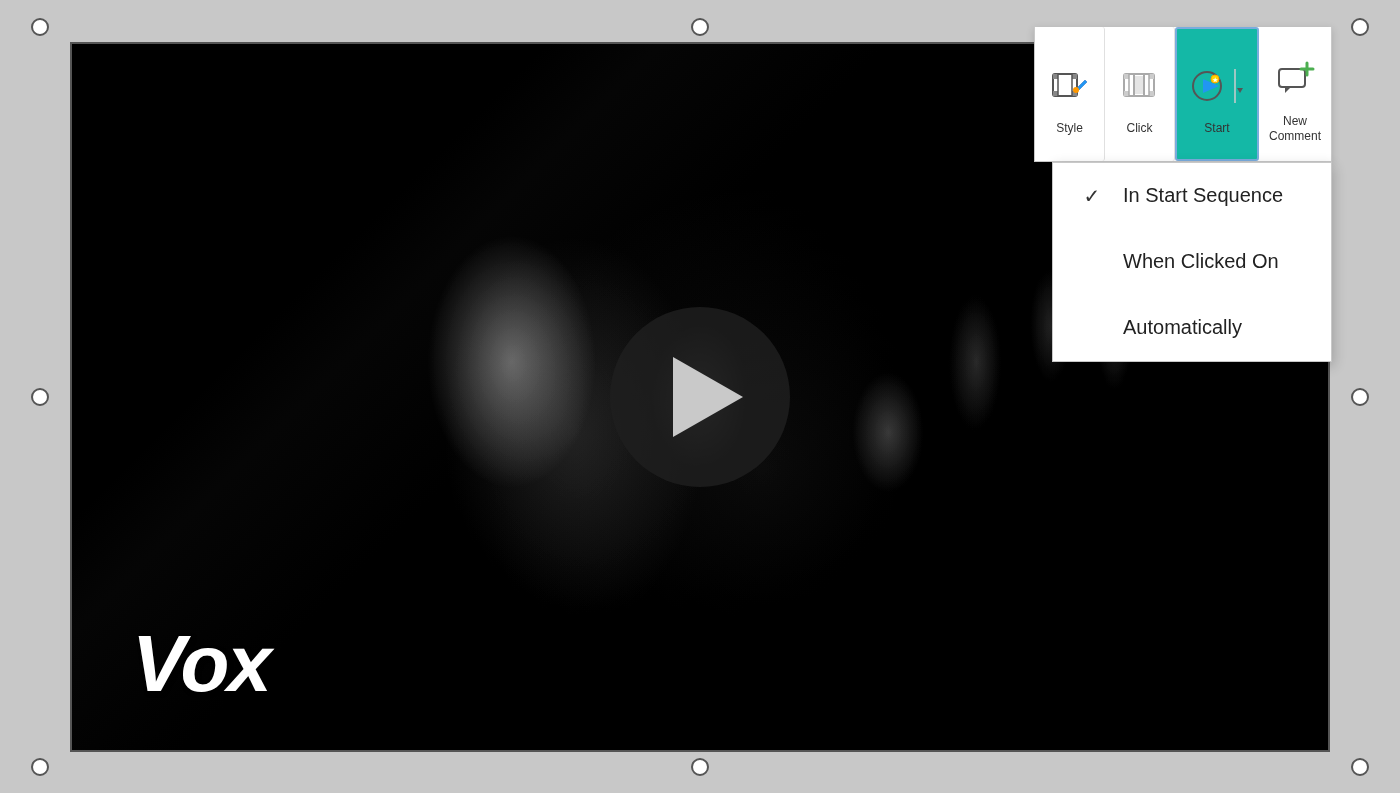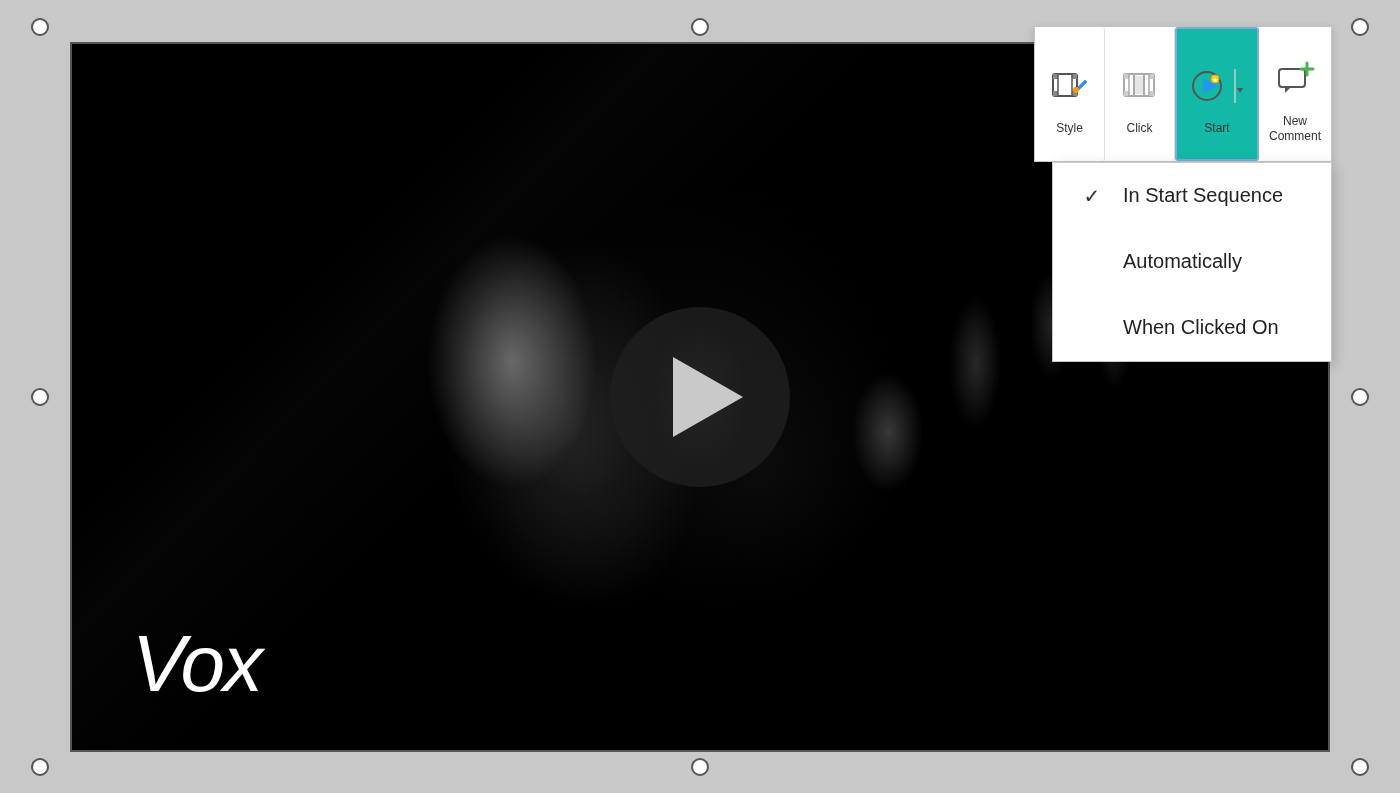--- a/index.html
+++ b/index.html
@@ -49,21 +49,21 @@
         linear-gradient(135deg, #000 0%, #1a1a1a 30%, #0d0d0d 60%, #000 100%);
       filter: contrast(1.2) brightness(0.9);
     }
 
     
     .vox-text {
       position: absolute;
       bottom: 40px;
       left: 60px;
       font-size: 80px;
-      font-weight: 400;
+      font-weight: 700;
       color: white;
       font-style: italic;
       letter-spacing: -2px;
       text-shadow: 2px 2px 4px rgba(0,0,0,0.5);
     }
 
     
     .play-button {
       position: absolute;
       top: 50%;
@@ -317,23 +317,23 @@
 
   <div class="dropdown-menu">
 
     <div class="dropdown-item">
       <div class="check-mark">✓</div>
       <span class="dropdown-item-label">In Start Sequence</span>
     </div>
 
     <div class="dropdown-item">
       <div class="check-mark" style="visibility:hidden;">✓</div>
-      <span class="dropdown-item-label">Automatically</span>
+      <span class="dropdown-item-label">When Clicked On</span>
     </div>
 
     <div class="dropdown-item">
       <div class="check-mark" style="visibility:hidden;">✓</div>
-      <span class="dropdown-item-label">When Clicked On</span>
+      <span class="dropdown-item-label">Automatically</span>
     </div>
 
   </div>
 
 </div>
 
 </body></html>

